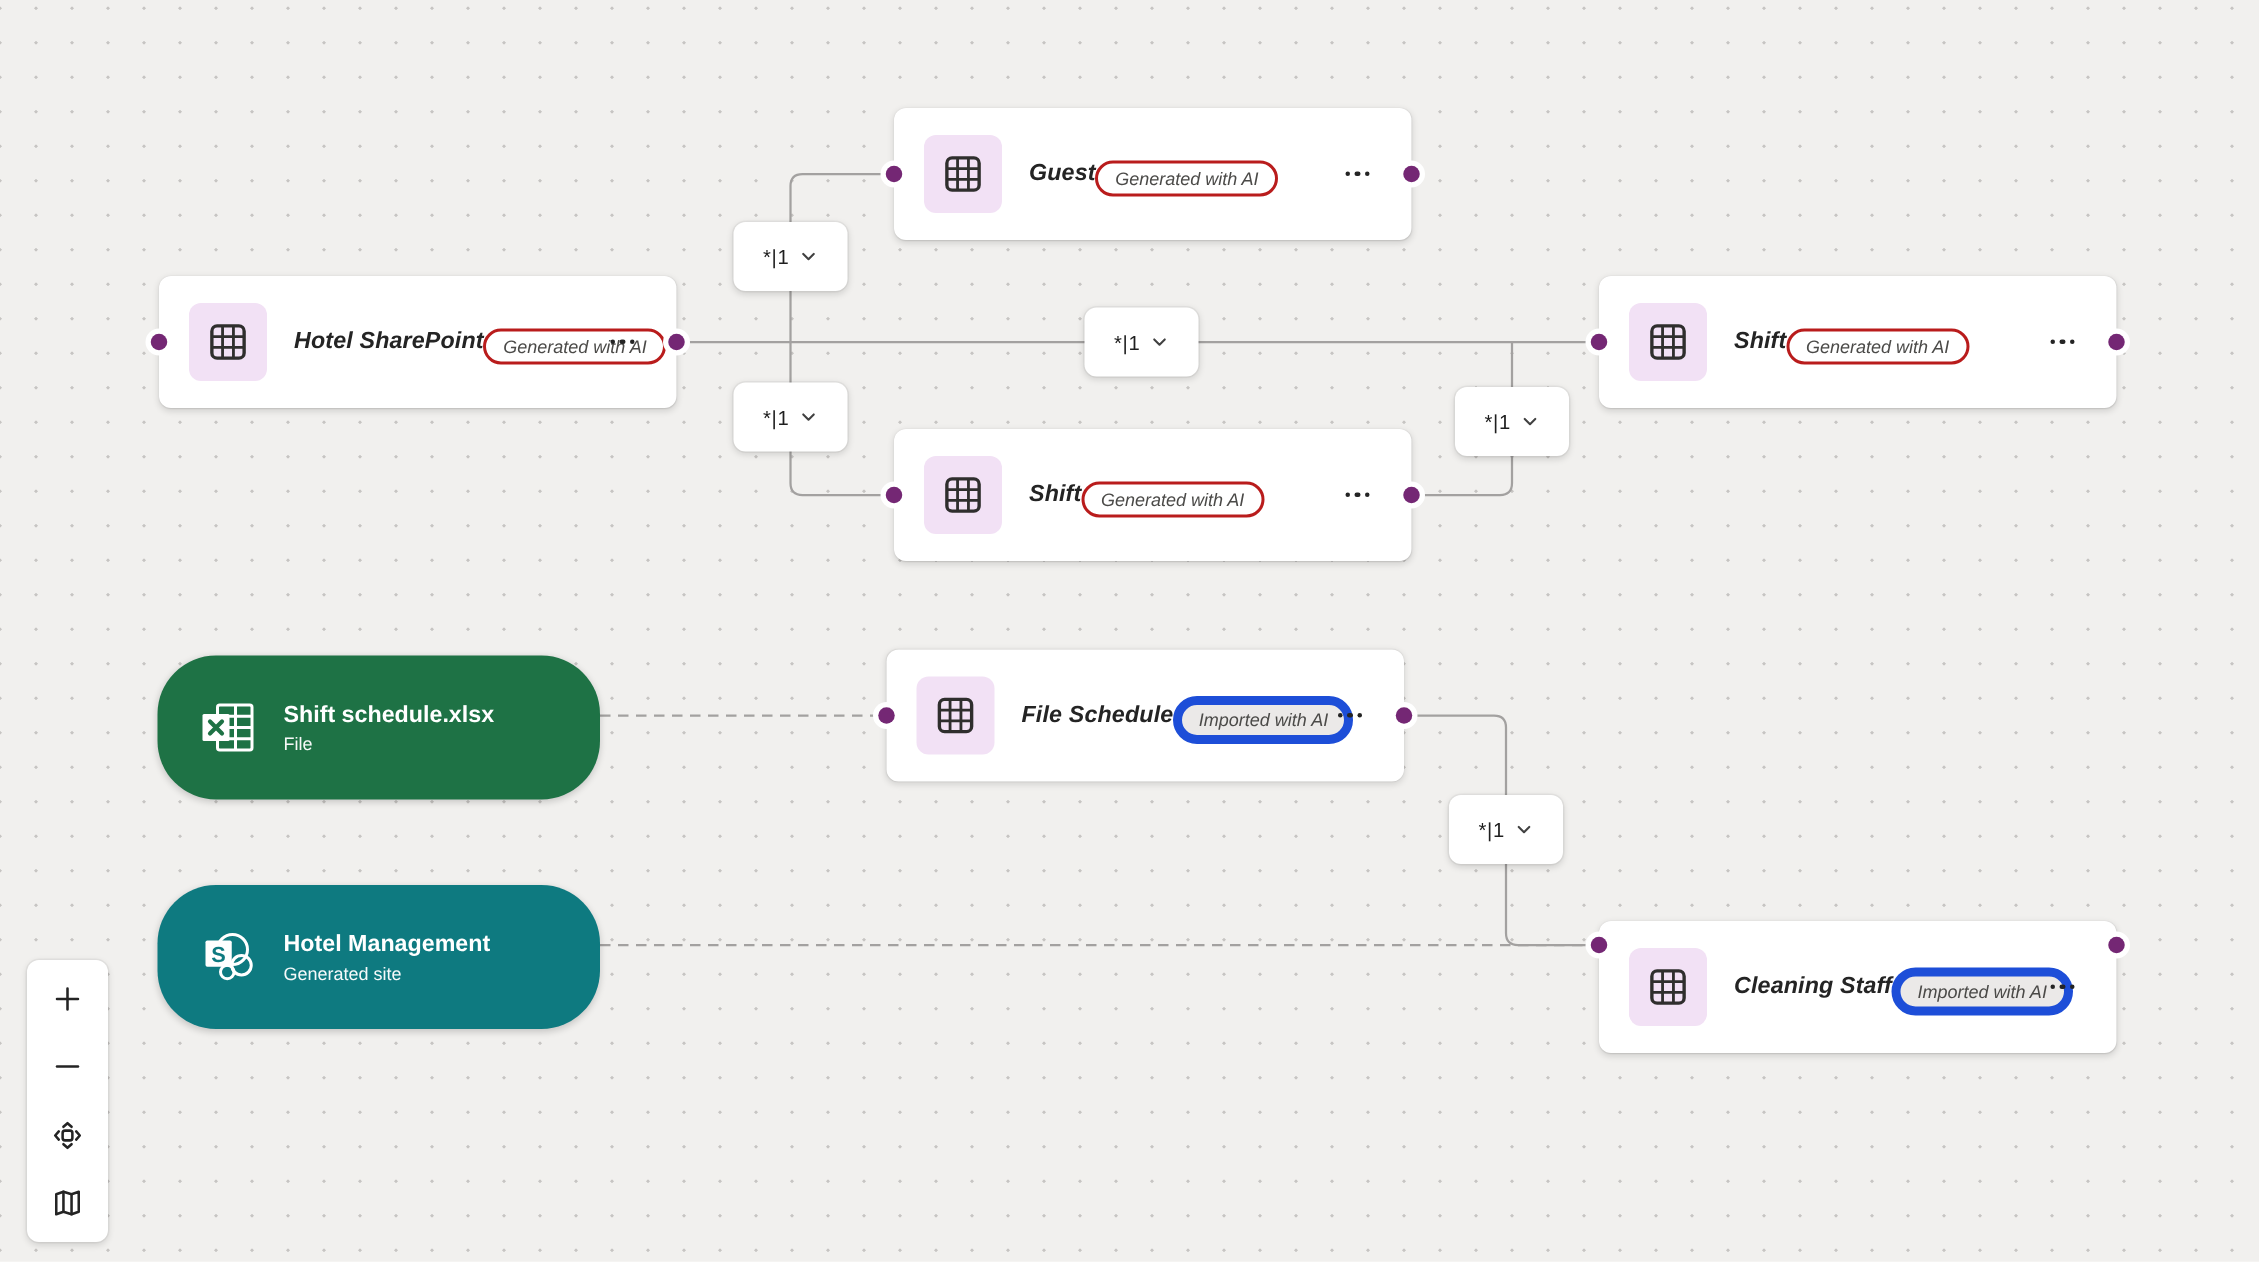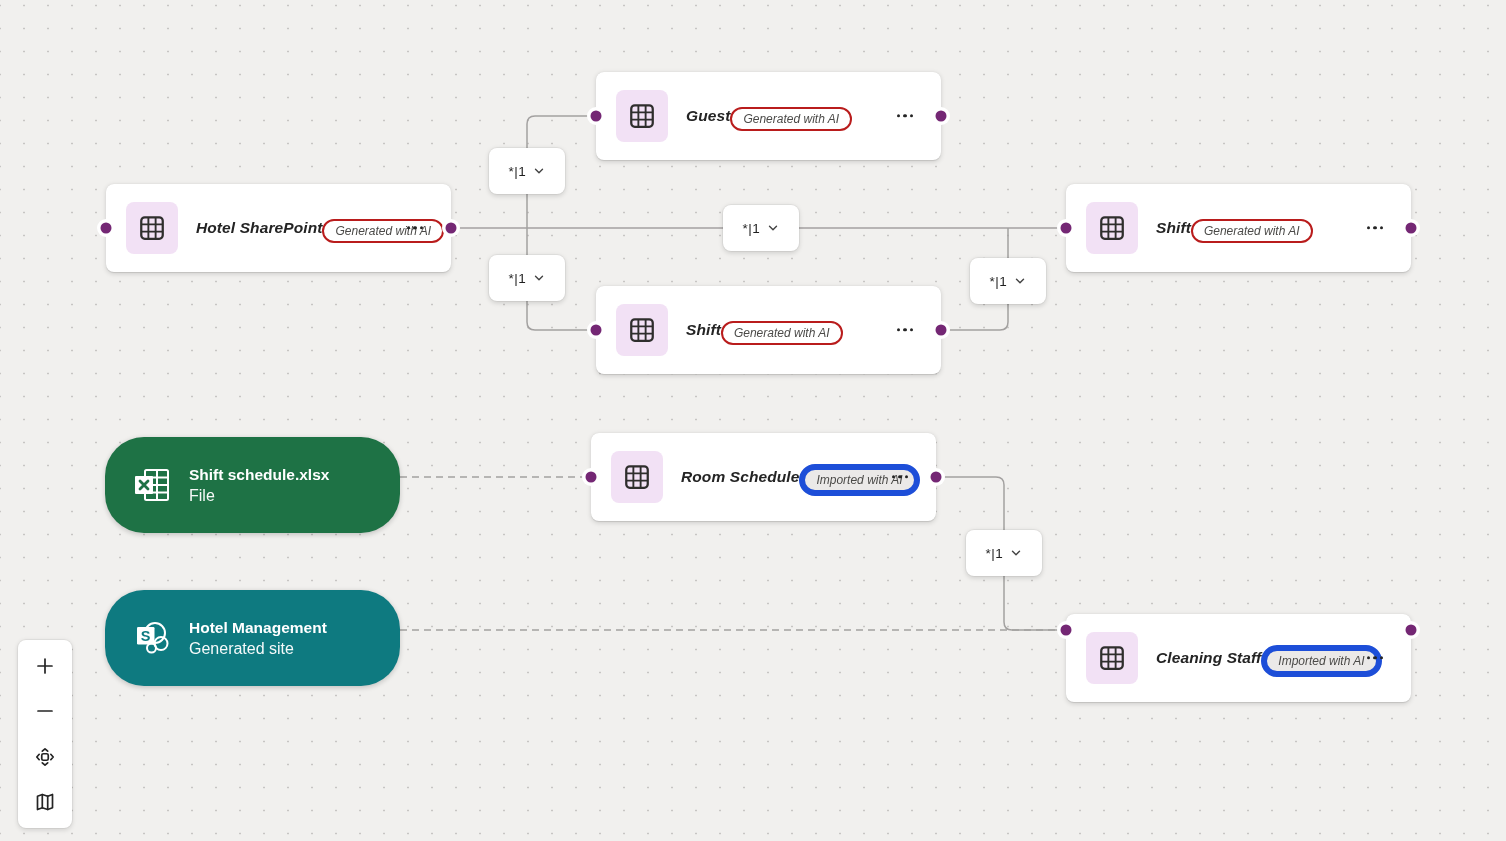--- a/index.html
+++ b/index.html
@@ -52,21 +52,21 @@
 
   .source-pill {
     position:absolute; width:295px; height:96px; border-radius:39px;
     box-shadow:0 1.6px 5px rgba(0,0,0,.18);
     display:flex; align-items:center; padding-left:26px; cursor:pointer;
   }
   .source-pill.excel { background:#1e7245; }
   .source-pill.sharepoint { background:#0e7a80; }
   .source-text { margin-left:16px; display:flex; flex-direction:column; }
   .source-title { font-size:15.5px; font-weight:700; color:#ffffff; }
-  .source-sub { margin-top:3px; font-size:16px; color:rgba(255,255,255,.96); }
+  .source-sub { margin-top:3px; font-size:12px; color:rgba(255,255,255,.96); }
 
   .view-toolbar {
     position:absolute; left:18px; top:640px; width:54px; height:188px; background:#fff;
     border-radius:8px; box-shadow:0 0 0 1px rgba(0,0,0,.04), 0 1.5px 5px rgba(0,0,0,.14);
     display:flex; flex-direction:column; align-items:center; justify-content:space-evenly;
   }
   .tool-btn {
     width:44px; height:40px; display:flex; align-items:center; justify-content:center;
     background:transparent; border:none; border-radius:4px; cursor:pointer;
   }
@@ -159,21 +159,21 @@
   </div>
 
   <div class="entity-card" style="left:591px; top:433px;">
     <span class="icon-tile">
       <svg viewBox="0 0 24 24" width="30" height="30">
         <rect x="3.4" y="3.4" width="17.2" height="17.2" rx="2.8" fill="none" stroke="#2f2e2d" stroke-width="1.8"></rect>
         <path d="M3.4 9.1 H20.6 M3.4 14.9 H20.6 M9.1 3.4 V20.6 M14.9 3.4 V20.6" stroke="#2f2e2d" stroke-width="1.5" fill="none"></path>
       </svg>
     </span>
     <span class="entity-text">
-      <span class="entity-title">Room Schedule</span>
+      <span class="entity-title">File Schedule</span>
       <span class="badge imported">Imported with AI</span>
     </span>
     <button class="more-btn">
         <i></i>
         <i></i>
         <i></i>
       </button>
   </div>
 
   <div class="entity-card" style="left:1066px; top:614px;">

